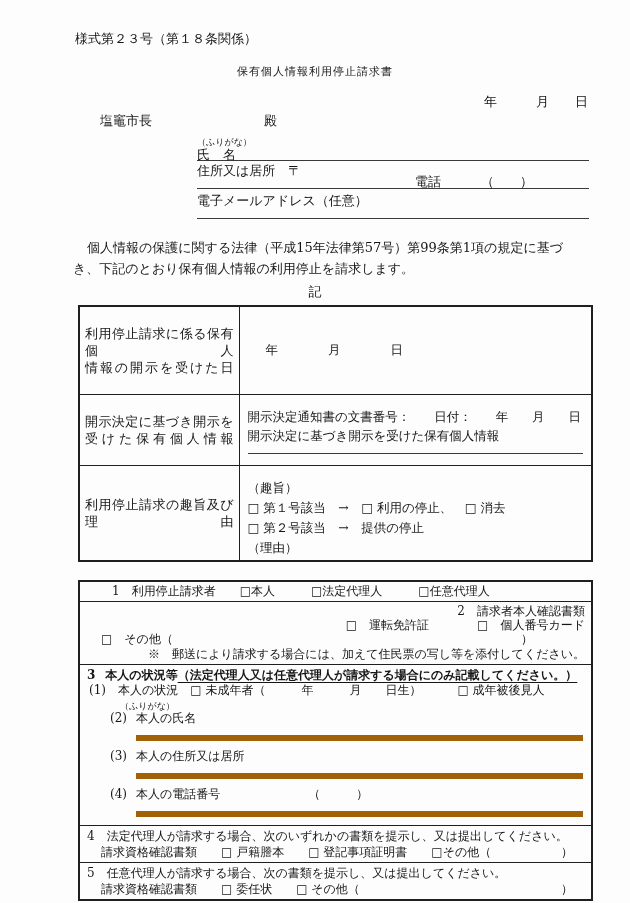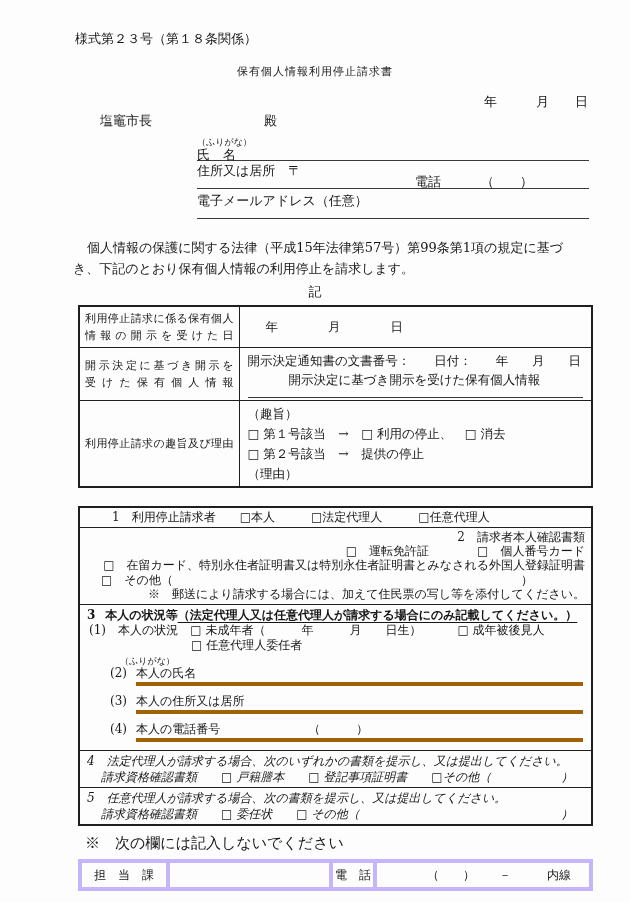--- a/index.html
+++ b/index.html
@@ -20,30 +20,30 @@
   .a-phone span { line-height:12px; }
   .a-phone .pp { margin-left:40px; margin-right:56px; }
   .a-email { height:16px; line-height:17px; margin-top:3px; }
   .a-blank { height:11px; border-bottom:1px solid #3a3a3a; }
 
   .intro { margin:18px 42px 0 73px; line-height:21px; text-indent:14px; }
   .ki { text-align:center; margin-top:4px; height:18px; line-height:18px; }
 
   table.t1 { margin:4px 0 0 78px; width:515px; border-collapse:collapse; border:2px solid #1f1f1f; table-layout:fixed; }
   .t1 td { border:1px solid #1f1f1f; vertical-align:middle; }
-  .t1 .lbl { width:160px; font-size:11px; padding:3px 5px; }
+  .t1 .lbl { width:160px; font-size:13px; padding:18px 5px; }
   .jl { text-align:justify; text-align-last:justify; line-height:17px; }
   .t1 .val { font-size:12.5px; padding:2px 8px; }
   .t1 .tr1 { height:38px; }
   .t1 .tr2 { height:53px; }
   .t1 .tr3 { height:82px; }
   .t1 .v1 { padding-left:26px; }
-  .t1 .vtop { vertical-align:top; padding-top:3px; }
+  .t1 .vtop { vertical-align:top; padding-top:12px; }
   .docline { display:flex; justify-content:space-between; line-height:19px; padding-right:2px; }
-  .docline2 { line-height:19px;margin-left:41px; }
+  .docline2 { line-height:19px; }
   .cell-rule { border-bottom:1px solid #3a3a3a; height:9px; }
   .shushi-line { line-height:20px; }
 
   .t2 { margin:18px 0 0 78px; width:515px; border:2px solid #1f1f1f; font-size:12px; }
   .t2 .row { border-top:1px solid #1f1f1f; }
   .t2 .row:first-child { border-top:0;padding-left:32px; }
   .r1 { padding:2px 6px 2px 7px; line-height:15px; }
   .r2 { padding:2px 6px 3px 7px; }
   .r2 .ln { line-height:14.2px;text-align:right; }
   .ind { margin-left:14px; }
@@ -54,24 +54,24 @@
   .r3 { padding:2px 8px 8px 7px; }
   .h3line { line-height:16px; font-weight:bold; }
   .h3line .un { text-decoration:underline; text-underline-offset:3px; }
   .h3line .hd { margin-left:10px; }
   .i1 { line-height:15px; margin-left:2px; }
   .opt2 { line-height:15px; margin-left:104px; }
   .furi2 { font-size:9px; line-height:10px; margin:3px 0 0 33px; }
   .fitem { display:flex; margin-left:23px; line-height:15px; }
   .fitem.m { margin-top:8px; }
   .fnum { width:26px; }
-  .fld { flex:1; border-bottom:4px solid #a16207; display:flex; padding-bottom:1px; }
+  .fld { flex:1; border-bottom:6px solid #a16207; display:flex; padding-bottom:9px; }
   .pv { margin-left:88px; }
   .r45 { padding:2px 6px 2px 7px; }
-  .r45 .ln { line-height:16px;font-style:italic; }
+  .r45 .ln { line-height:16px; }
 
   .note { margin:10px 17px 0 85px; font-size:15px; height:15px; line-height:15px; }
   table.t3 { margin:8px 0 0 78px; width:515px; border-collapse:collapse; font-size:12px; }
   .t3 td { border:4px solid #c4b5fd; height:28px; }
   .t3 .c1 { width:88px; text-align:center; }
   .t3 .c2 { width:163px; }
   .t3 .c3 { width:44px; text-align:center; padding:0 2px; }
   .t3 .c4 { padding-left:50px; }
 </style>
 </head>
@@ -135,34 +135,32 @@
     </td>
   </tr>
 </tbody>
   </table>
 
 <div class="t2">
   <div class="row r1">1　利用停止請求者　　□本人　　　□法定代理人　　　□任意代理人</div>
   <div class="row r2">
     <div class="ln">2　請求者本人確認書類</div>
     <div class="ln ind">□　運転免許証　　　　□　個人番号カード</div>
-    <div class="ln ind">□　在留カード、特別永住者証明書又は特別永住者証明書とみなされる外国人登録証明書</div>
     <div class="ln ind flexline">
       <span>□　その他（</span>
       <span class="sp"></span>
       <span class="cl2">）</span>
     </div>
     <div class="ln ind">※　郵送により請求する場合には、加えて住民票の写し等を添付してください。</div>
   </div>
   <div class="row r3">
     <div class="h3line">
       <span>3</span><span class="hd">本人の状況等</span><span class="un">（法定代理人又は任意代理人が請求する場合にのみ記載してください。）</span>
     </div>
     <div class="i1">(1)　本人の状況　□ 未成年者（　　　年　　　月　　日生）　　　□ 成年被後見人</div>
-    <div class="opt2">□ 任意代理人委任者</div>
     <div class="furi2">（ふりがな）</div>
     <div class="fitem">
       <span class="fnum">(2)</span>
       <span class="fld">
           <span>本人の氏名</span>
         </span>
     </div>
     <div class="fitem m">
       <span class="fnum">(3)</span>
       <span class="fld">

